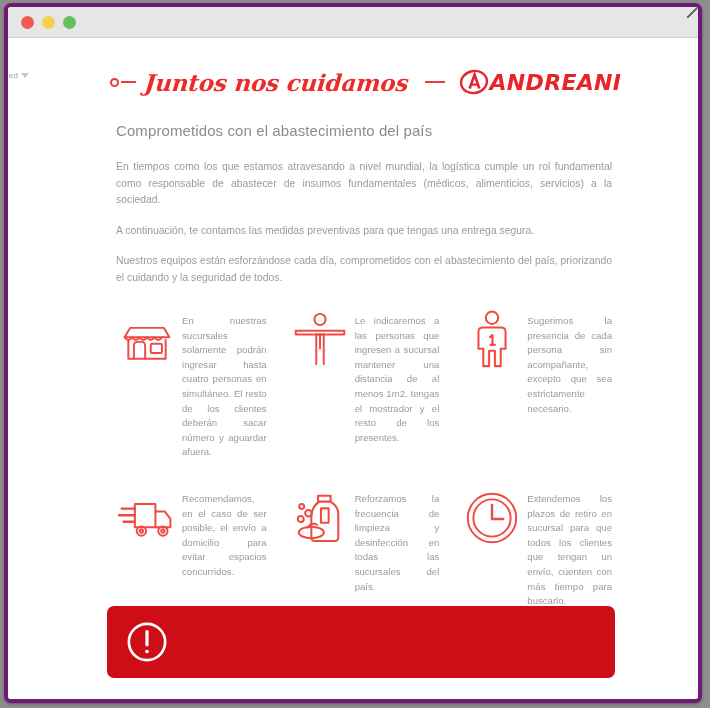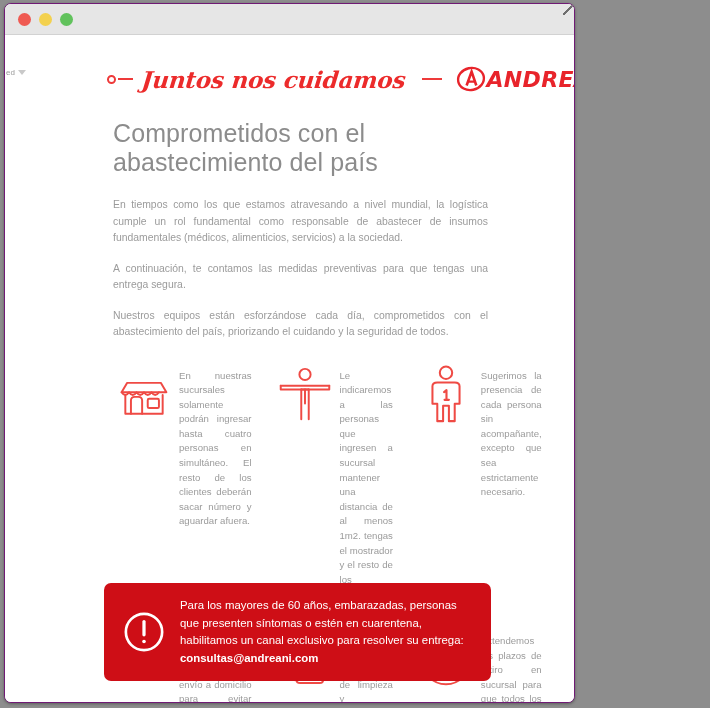--- a/index.html
+++ b/index.html
@@ -10,24 +10,24 @@
     overflow: hidden;
     background: #8d8d8d;
     font-family: "Liberation Sans", sans-serif;
   }
 
   
   #os-window {
     position: absolute;
     left: 4px;
     top: 3px;
-    width: 571px;
+    width: 698px;
     height: 700px;
     background: #ffffff;
-    border: 1px solid #701a75;
+    border: 4px solid #701a75;
     border-radius: 7px;
     box-shadow: 0 1px 3px rgba(0,0,0,.35);
     overflow: hidden;
     display: flex;
     flex-direction: column;
   }
 
   #titlebar {
     height: 31px;
     flex: 0 0 31px;
@@ -152,21 +152,21 @@
     font-weight: bold;
     font-size: 22px;
     font-style: italic;
     color: #e8242b;
     letter-spacing: .3px;
     white-space: nowrap;
   }
 
   
   #page-title {
-    font-size: 25px;
+    font-size: 15px;
     font-weight: normal;
     color: #8c8c8c;
     margin: 4px 0 20px 0;
     letter-spacing: .1px;
   }
 
   .body-para {
     font-size: 10.4px;
     line-height: 16.5px;
     color: #9b9b9b;
@@ -368,19 +368,16 @@
     </div>
 
     <div id="alert-banner">
       <div id="alert-icon">
         <svg width="42" height="42" viewBox="0 0 44 44" fill="none" stroke="#ffffff" stroke-width="2.8" stroke-linecap="round">
           <circle cx="22" cy="22" r="19"></circle>
           <path d="M22 11 L22 25" stroke-width="3.4"></path>
           <circle cx="22" cy="32" r="1.9" fill="#ffffff" stroke="none"></circle>
         </svg>
       </div>
-      <div id="alert-text">
-        <span>Para los mayores de 60 años, embarazadas, personas que presenten síntomas o estén en cuarentena, habilitamos un canal exclusivo para resolver su entrega: </span><span id="alert-email">consultas@andreani.com</span>
-      </div>
     </div>
 
   </div>
 </div>
 
 </body></html>

